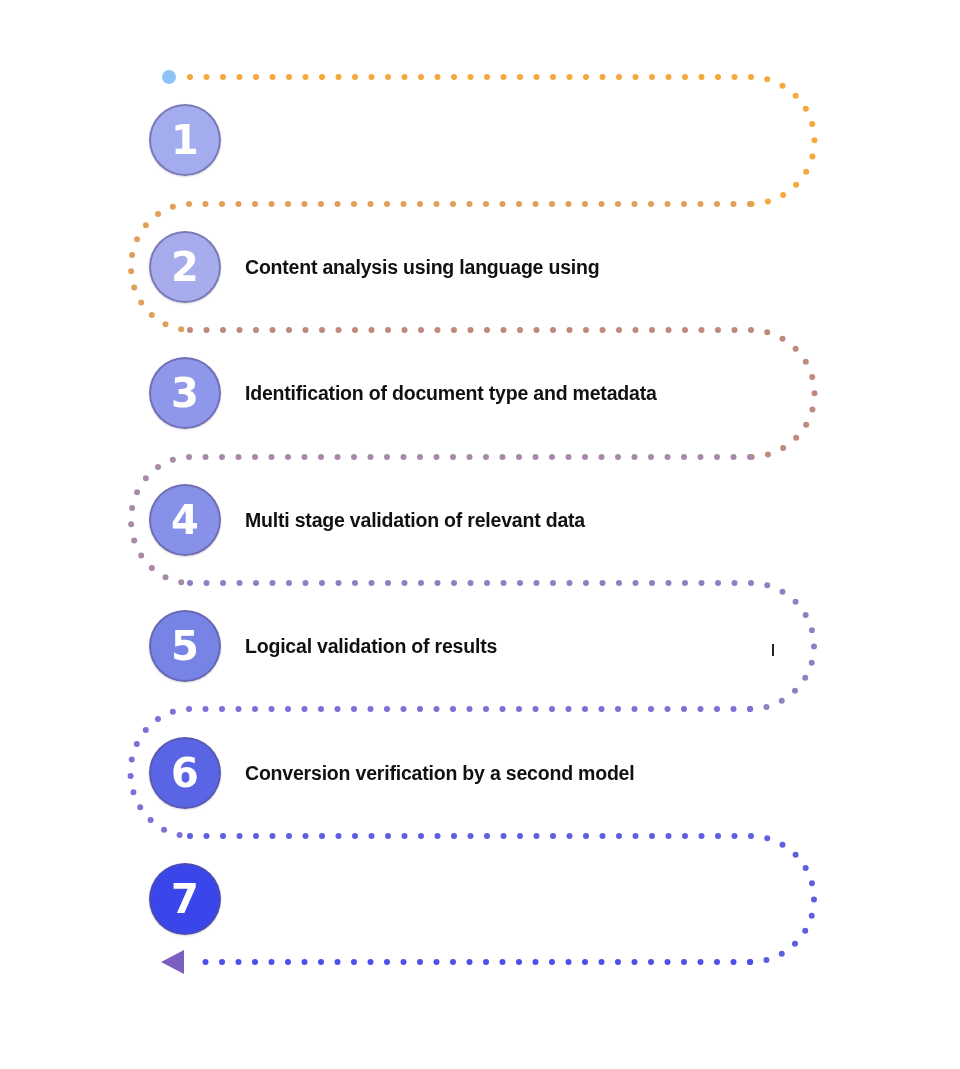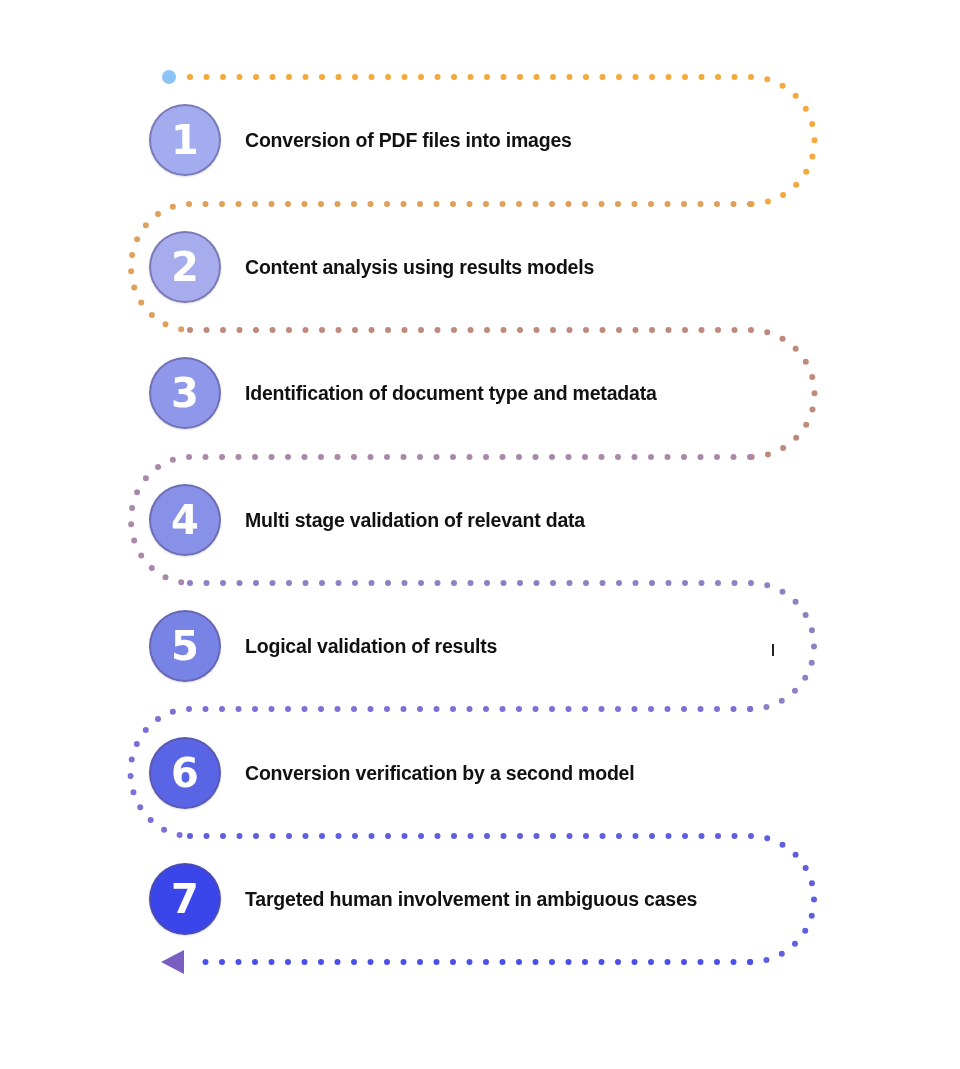--- a/index.html
+++ b/index.html
@@ -23,40 +23,38 @@
     <path d="M 190 583 L 750 583 A 64 63 0 0 1 750 709" fill="none" stroke="#8f80c4" stroke-width="6" stroke-linecap="round" stroke-dasharray="0 16.5"></path>
     <path d="M 750 709 L 190 709 A 59.5 63.5 0 0 0 190 836" fill="none" stroke="#7a70d6" stroke-width="6" stroke-linecap="round" stroke-dasharray="0 16.5"></path>
     <path d="M 190 836 L 750 836 A 64 63 0 0 1 750 962" fill="none" stroke="#5e5fe0" stroke-width="6" stroke-linecap="round" stroke-dasharray="0 16.5"></path>
     <path d="M 750 962 L 203 962" fill="none" stroke="#4a50e8" stroke-width="6" stroke-linecap="round" stroke-dasharray="0 16.5"></path>
     <circle cx="169" cy="77" r="7" fill="#8cc4f8"></circle>
     <polygon points="161,962 184,950 184,974" fill="#7a5fc0"></polygon>
   </svg>
 
 <div class="step" style="top:103px">
   <div class="circle" style="background: radial-gradient(circle at 40% 35%, rgb(163, 172, 239) 0%, rgb(163, 172, 239) 70%, rgb(163, 172, 239) 100%);">1</div>
-  <div class="label">Conversion of PDF files into images</div>
 </div>
 <div class="step" style="top:230px">
   <div class="circle" style="background: radial-gradient(circle at 40% 35%, rgb(166, 172, 236) 0%, rgb(166, 172, 236) 70%, rgb(166, 172, 236) 100%);">2</div>
-  <div class="label">Content analysis using results models</div>
+  <div class="label">Content analysis using language using</div>
 </div>
 <div class="step" style="top:356px">
   <div class="circle" style="background: radial-gradient(circle at 40% 35%, rgb(143, 151, 234) 0%, rgb(143, 151, 234) 70%, rgb(143, 151, 234) 100%);">3</div>
   <div class="label">Identification of document type and metadata</div>
 </div>
 <div class="step" style="top:483px">
   <div class="circle" style="background: radial-gradient(circle at 40% 35%, rgb(136, 145, 232) 0%, rgb(136, 145, 232) 70%, rgb(136, 145, 232) 100%);">4</div>
   <div class="label">Multi stage validation of relevant data</div>
 </div>
 <div class="step" style="top:609px">
   <div class="circle" style="background: radial-gradient(circle at 40% 35%, rgb(120, 131, 230) 0%, rgb(120, 131, 230) 70%, rgb(120, 131, 230) 100%);">5</div>
   <div class="label">Logical validation of results</div>
 </div>
 <div class="step" style="top:736px">
   <div class="circle" style="background: radial-gradient(circle at 40% 35%, rgb(90, 101, 229) 0%, rgb(90, 101, 229) 70%, rgb(90, 101, 229) 100%);">6</div>
   <div class="label">Conversion verification by a second model</div>
 </div>
 <div class="step" style="top:862px">
   <div class="circle" style="background: radial-gradient(circle at 40% 35%, rgb(58, 69, 234) 0%, rgb(58, 69, 234) 70%, rgb(58, 69, 234) 100%);">7</div>
-  <div class="label">Targeted human involvement in ambiguous cases</div>
 </div>
 
 <div class="cursor-mark"></div>
 
 </body></html>

